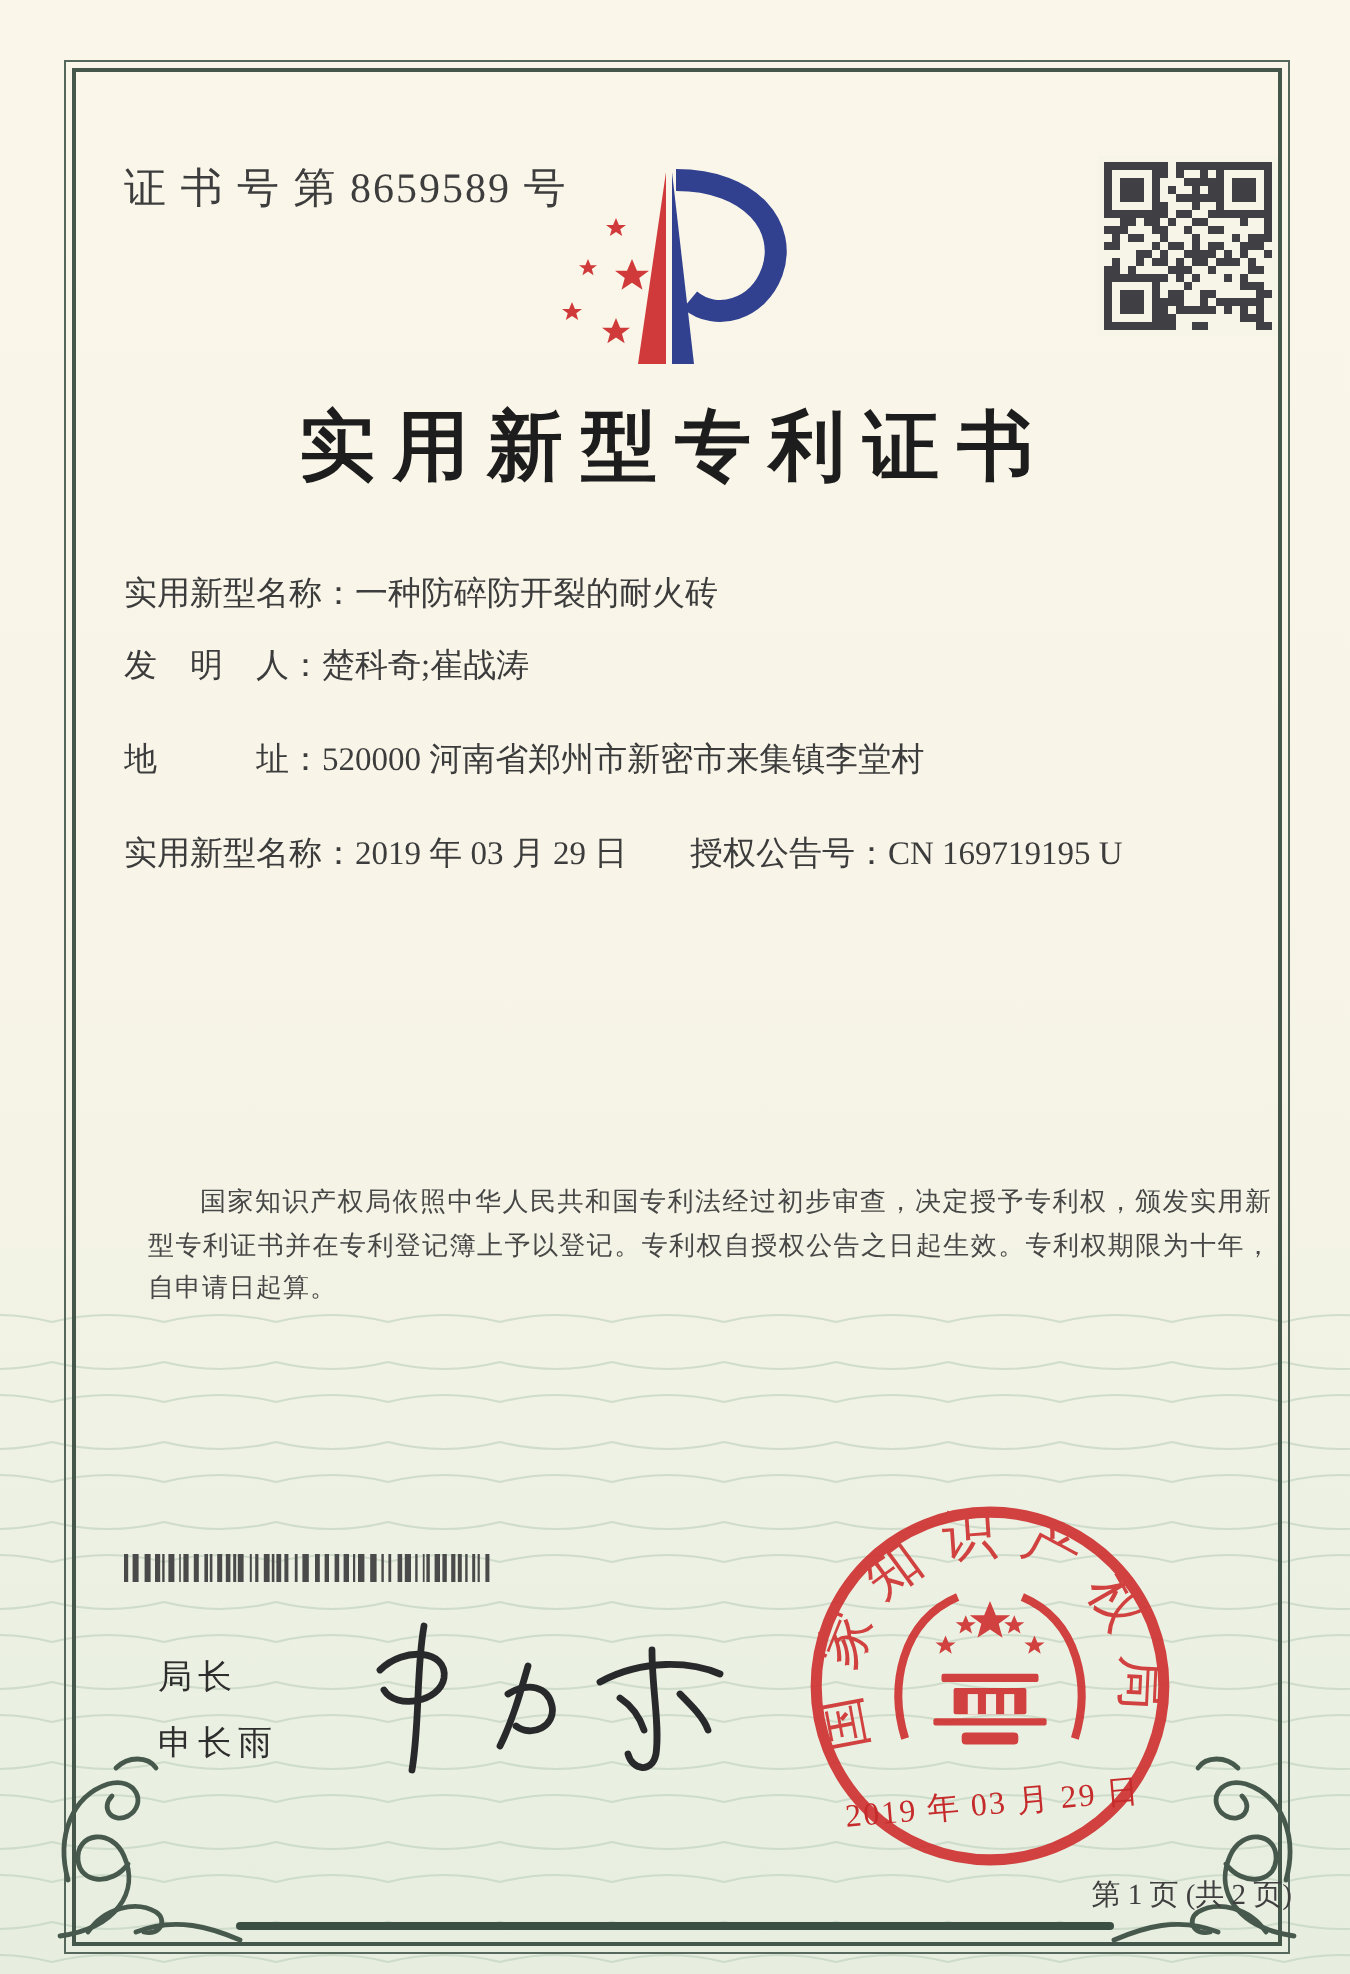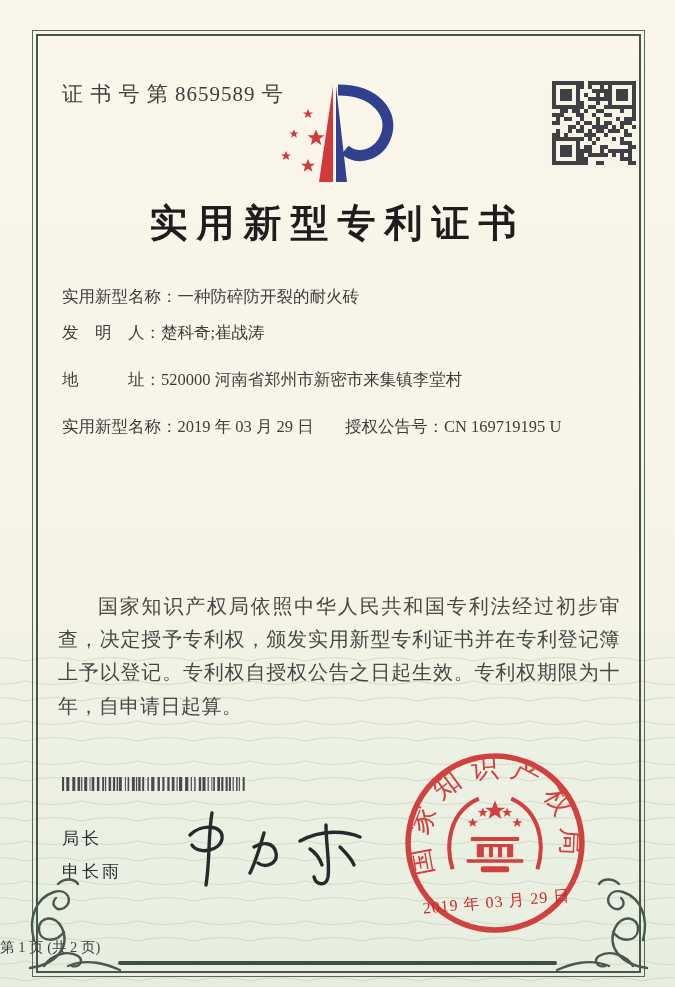--- a/index.html
+++ b/index.html
@@ -30,37 +30,37 @@
   .qr { left:549px; top:78px; width:90px; height:90px; z-index:2; background:#f7f4e8; }
   .title { left:0; top:198px; width:675px; text-align:center; font-size:38px; font-weight:700;
            letter-spacing:9px; color:#1d1d1d; z-index:2; }
 
   .fields { left:62px; top:286px; width:565px; z-index:2; font-size:16.5px; color:#3c3c3c; }
   .field-row { margin-bottom:25px; white-space:nowrap; }
   .field-row.first { margin-bottom:14px; }
   .field-label { display:inline; }
   .pair-a { display:inline-block; width:283px; }
 
-  .paragraphs { left:58px; top:590px; width:562px; z-index:2; font-size:20px; line-height:1.66;
+  .paragraphs { left:74px; top:590px; width:562px; z-index:2; font-size:13px; line-height:1.66;
                 color:#474747; letter-spacing:.5px; text-align:justify; }
   .paragraphs p { text-indent:2em; }
 
   .barcode { left:62px; top:777px; width:188px; height:14px; z-index:2; }
   .barcode rect { fill:#4a4a4a; }
 
   .officer { left:62px; top:827px; z-index:2; font-size:17px; color:#2e2e2e; letter-spacing:3px; }
-  .officer div { margin-bottom:10px; }
+  .officer div { margin-bottom:10px;margin-left:17px; }
   .signature { left:168px; top:805px; width:210px; height:90px; z-index:3; }
   .signature path { stroke:#27292b; fill:none; stroke-width:3.4; stroke-linecap:round; stroke-linejoin:round; }
 
   .seal { left:400px; top:748px; width:190px; height:190px; z-index:4; opacity:.93; }
   .seal-date { left:404px; top:892px; width:185px; text-align:center; font-size:16px; color:#c52b2b;
                letter-spacing:1px; transform:rotate(-5deg); z-index:5; white-space:nowrap; }
 
-  .footer { left:0; top:938px; width:646px; text-align:left; font-size:14.5px; color:#3f3f3f; z-index:3; }
+  .footer { left:0; top:938px; width:646px; text-align:right; font-size:14.5px; color:#3f3f3f; z-index:3; }
 </style>
 </head>
 <body>
 
 <div class="page">
 
   <svg class="abs guilloche" viewBox="0 0 675 330" preserveAspectRatio="none">
       <path d="M-30 4 q28 -7 56 0 q28 -7 56 0 q28 -7 56 0 q28 -7 56 0 q28 -7 56 0 q28 -7 56 0 q28 -7 56 0 q28 -7 56 0 q28 -7 56 0 q28 -7 56 0 q28 -7 56 0 q28 -7 56 0 q28 -7 56 0 q28 -7 56 0"></path>
       <path d="M-30 24 q28 7 56 0 q28 7 56 0 q28 7 56 0 q28 7 56 0 q28 7 56 0 q28 7 56 0 q28 7 56 0 q28 7 56 0 q28 7 56 0 q28 7 56 0 q28 7 56 0 q28 7 56 0 q28 7 56 0 q28 7 56 0"></path>
       <path d="M-30 44 q28 -7 56 0 q28 -7 56 0 q28 -7 56 0 q28 -7 56 0 q28 -7 56 0 q28 -7 56 0 q28 -7 56 0 q28 -7 56 0 q28 -7 56 0 q28 -7 56 0 q28 -7 56 0 q28 -7 56 0 q28 -7 56 0 q28 -7 56 0"></path>

